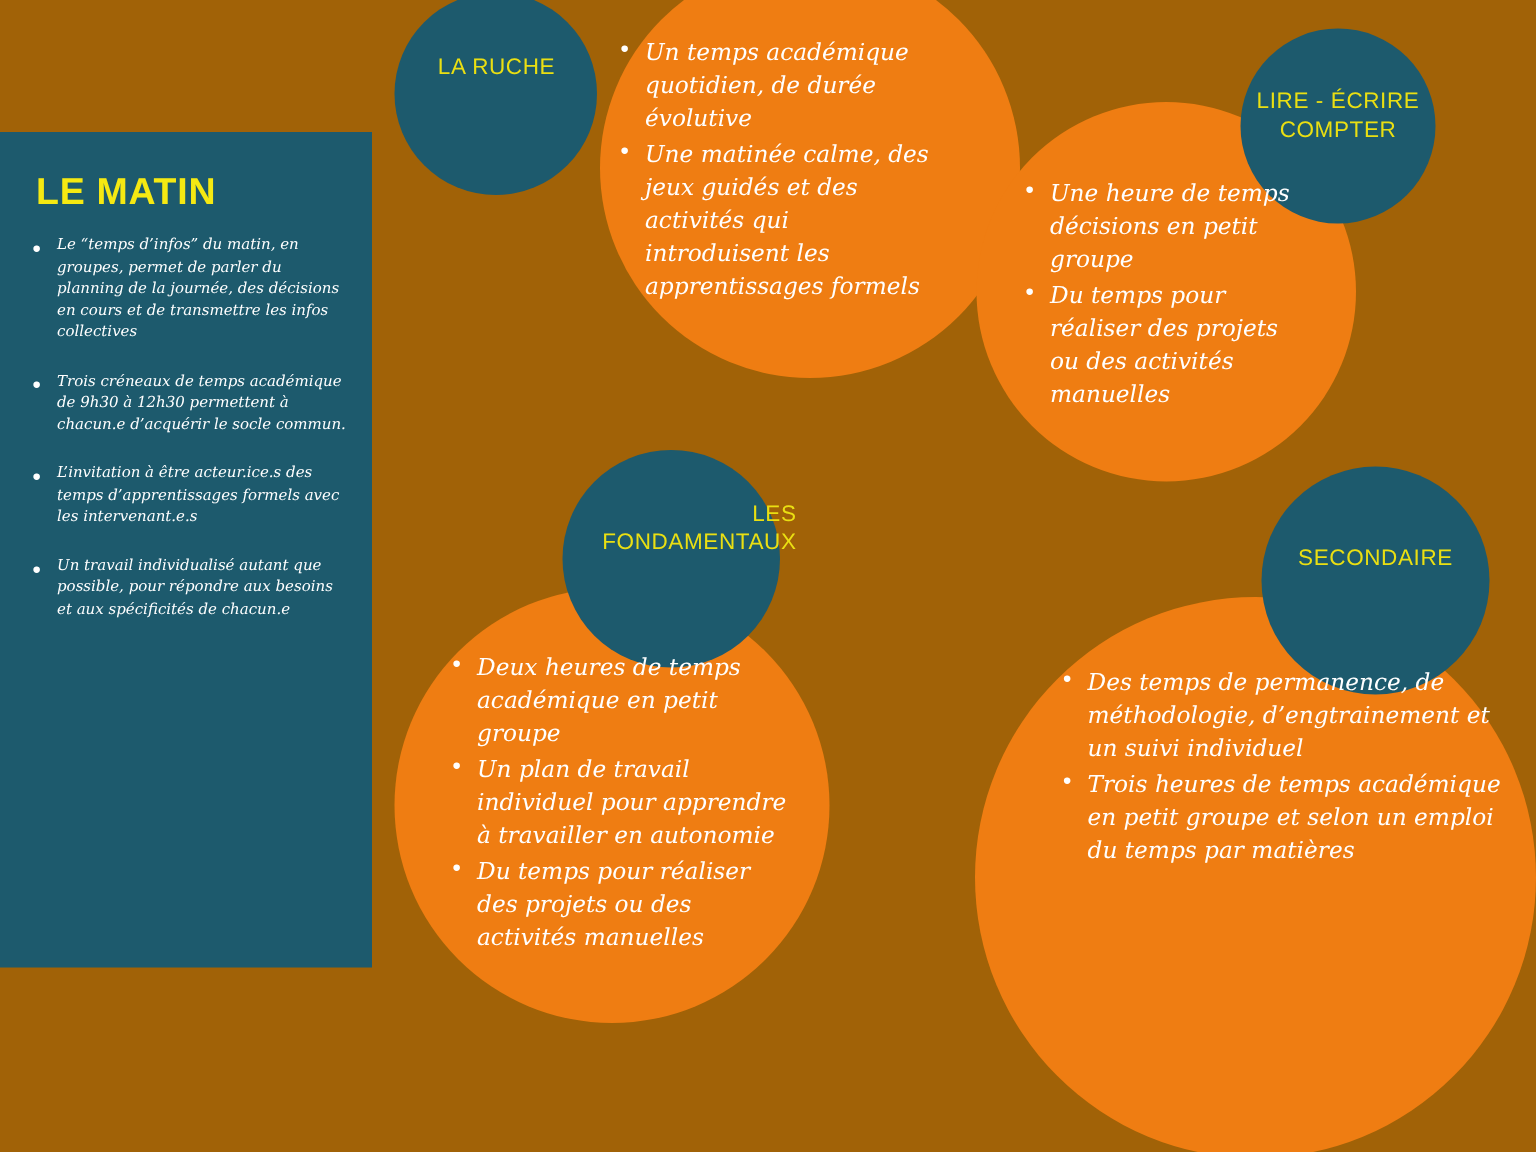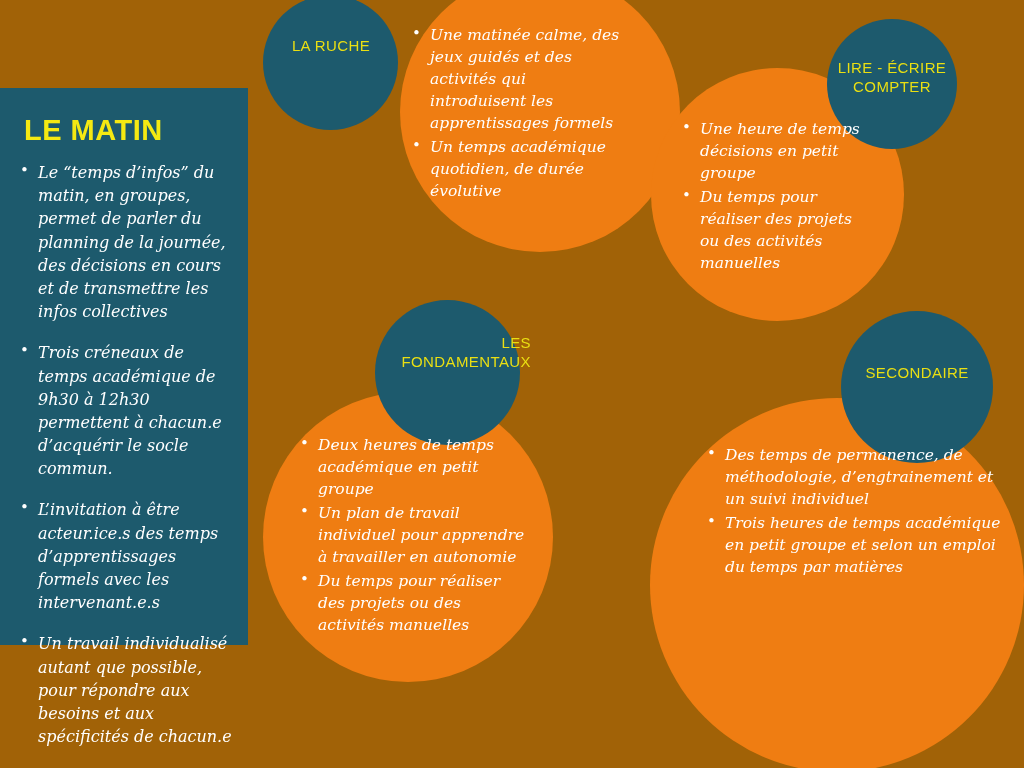--- a/index.html
+++ b/index.html
@@ -72,27 +72,27 @@
     top: 88px;
     width: 248px;
     height: 557px;
     background: #1d5a6d;
     box-sizing: border-box;
     padding: 26px 14px 10px 18px;
   }
   #matin-title {
     color: #f5e912;
     font-family: "Liberation Sans", sans-serif;
-    font-size: 29px;
+    font-size: 25px;
     letter-spacing: .5px;
     margin: 0 0 14px 6px;
   }
   #matin-list {
     position: static;
-    font-size: 16px;
+    font-size: 10px;
     line-height: 1.45;
   }
   #matin-list li { margin-bottom: 18px; padding-left: 20px; }
 
   
   
   #ruche-circle-orange { left: 400px; top: -28px;  width: 280px; height: 280px; }
   #ruche-circle-teal   { left: 263px; top: -5px;   width: 135px; height: 135px; }
   #ruche-label         { left: 331px; top:  46px;  width: 150px; }
   #ruche-bullets       { left: 410px; top:  24px;  width: 210px; }
@@ -117,22 +117,22 @@
 </style>
 </head>
 <body>
 
 <div id="stage">
 
   <div class="circle orange" id="ruche-circle-orange"></div>
   <div class="circle teal" id="ruche-circle-teal"></div>
   <div class="badge-label" id="ruche-label">LA RUCHE</div>
   <ul class="bullets" id="ruche-bullets">
+    <li>Un temps académique quotidien, de durée évolutive</li>
     <li>Une matinée calme, des jeux guidés et des activités qui introduisent les apprentissages formels</li>
-    <li>Un temps académique quotidien, de durée évolutive</li>
   </ul>
 
   <div class="circle orange" id="lec-circle-orange"></div>
   <div class="circle teal" id="lec-circle-teal"></div>
   <div class="badge-label" id="lec-label">LIRE - ÉCRIRE
 COMPTER</div>
   <ul class="bullets" id="lec-bullets">
     <li>Une heure de temps décisions en petit groupe</li>
     <li>Du temps pour réaliser des projets ou des activités manuelles</li>
   </ul>

